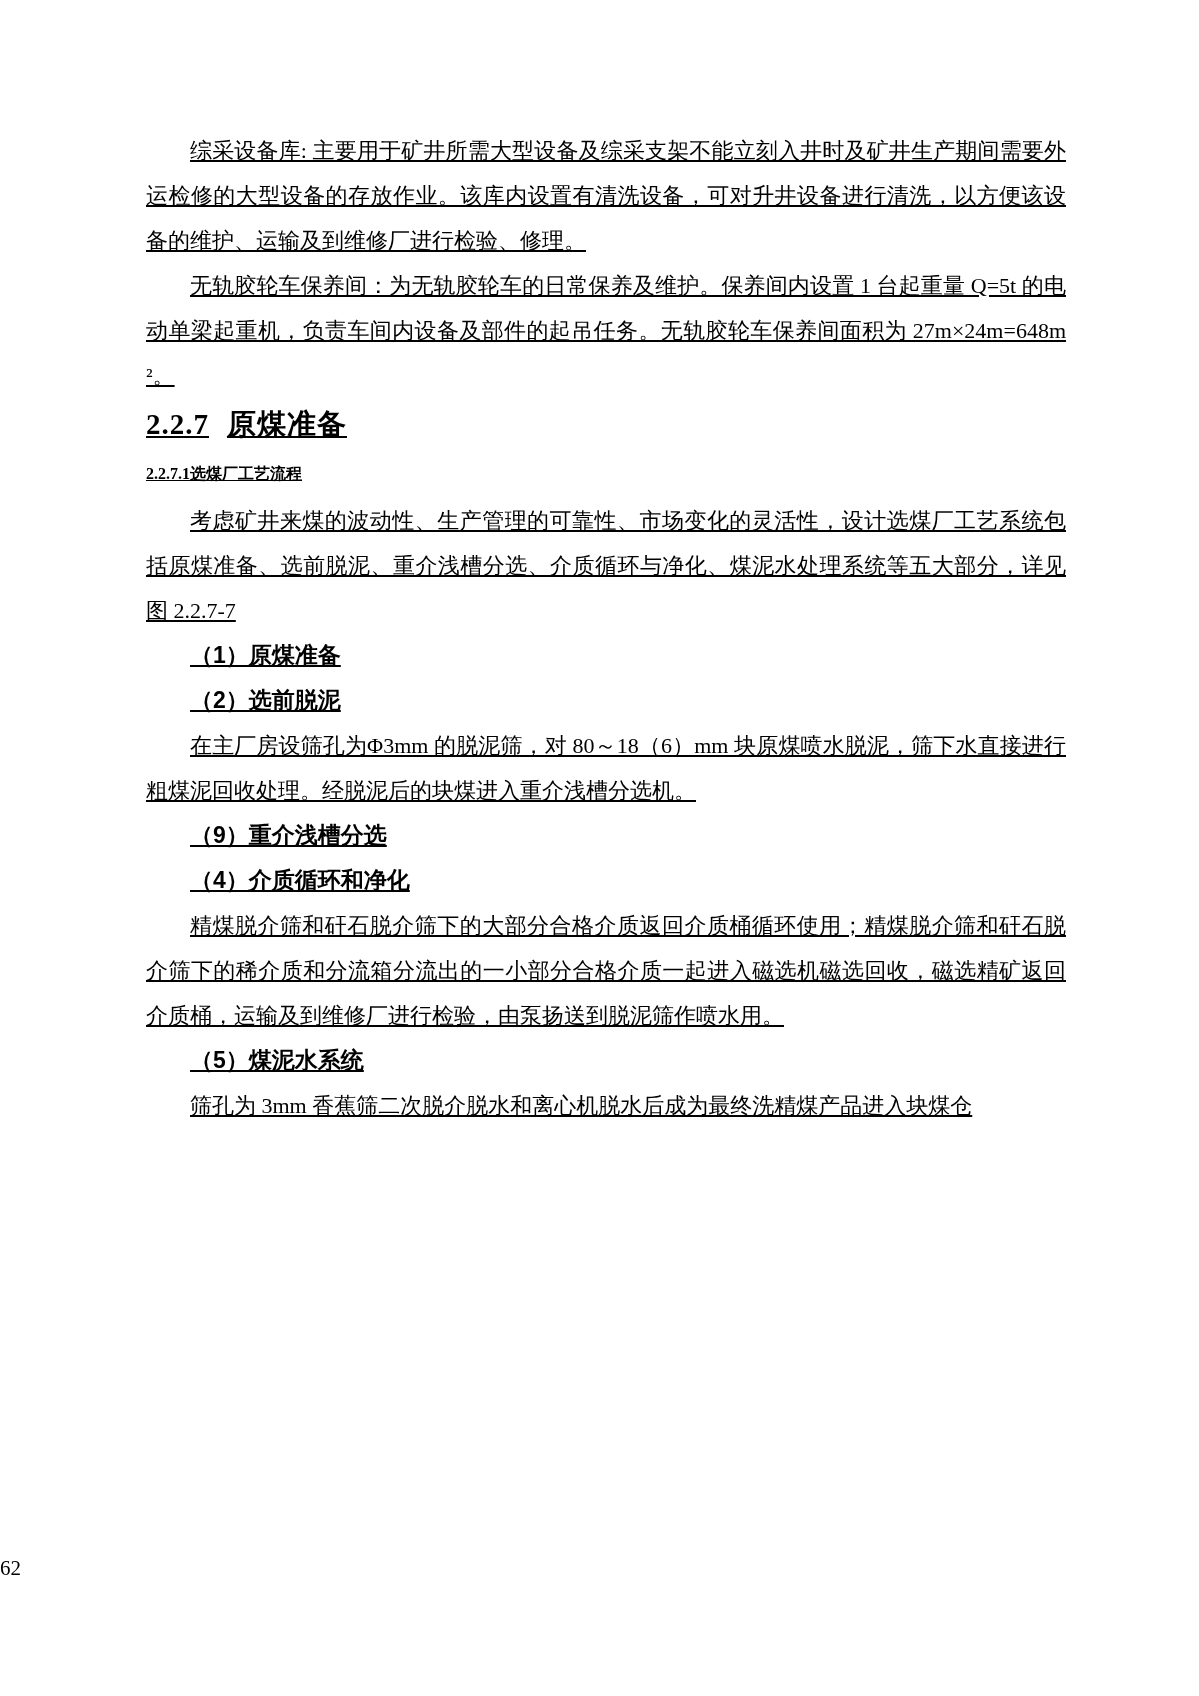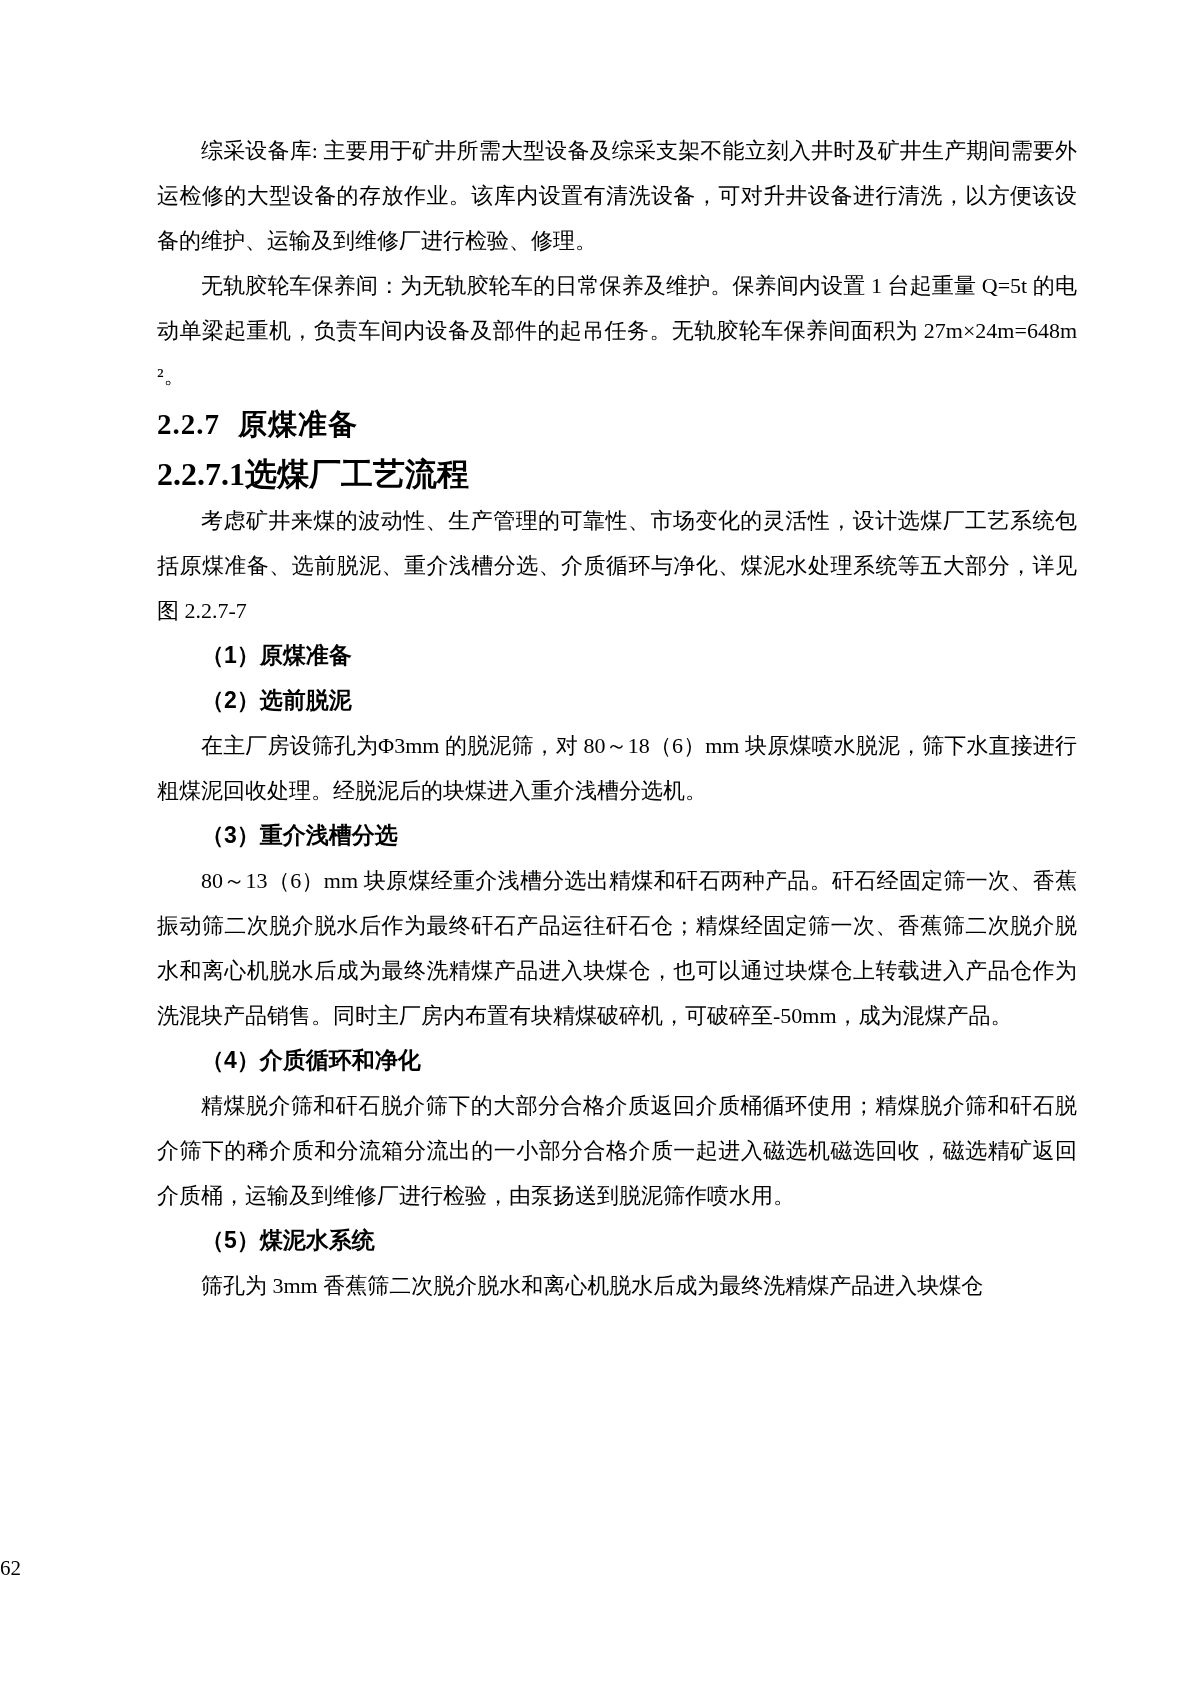--- a/index.html
+++ b/index.html
@@ -11,23 +11,24 @@
     position: relative;
     width: 1199px;
     height: 1696px;
     background: #ffffff;
     color: #000000;
     font-family: "Liberation Serif", "DejaVu Serif", serif;
     overflow: hidden;
   }
   .content {
     position: absolute;
-    left: 157px;
+    left: 146px;
     top: 128px;
     width: 920px;
+    text-decoration: underline;
   }
   p.body {
     margin: 0;
     font-size: 22px;
     line-height: 45px;
     text-align: justify;
     text-justify: inter-ideograph;
     text-indent: 2em;
     word-break: break-all;
   }
@@ -40,21 +41,21 @@
   }
   h1.sec .sec-num {
     font-family: "Liberation Serif", "DejaVu Serif", serif;
     margin-right: 18px;
   }
   h1.sec .sec-title {
     font-family: "Liberation Sans", "DejaVu Sans", sans-serif;
   }
   h2.subsec {
     margin: 0;
-    font-size: 32px;
+    font-size: 16px;
     line-height: 48px;
     font-weight: bold;
   }
   h2.subsec .sec-num {
     font-family: "Liberation Serif", "DejaVu Serif", serif;
   }
   h2.subsec .sec-title {
     font-family: "Liberation Sans", "DejaVu Sans", sans-serif;
   }
   h3.item {
@@ -97,23 +98,22 @@
 
     <p class="body">考虑矿井来煤的波动性、生产管理的可靠性、市场变化的灵活性，设计选煤厂工艺系统包括原煤准备、选前脱泥、重介浅槽分选、介质循环与净化、煤泥水处理系统等五大部分，详见图 2.2.7-7</p>
 
     <h3 class="item">（1）原煤准备</h3>
 
 
     <h3 class="item">（2）选前脱泥</h3>
 
     <p class="body">在主厂房设筛孔为Φ3mm 的脱泥筛，对 80～18（6）mm 块原煤喷水脱泥，筛下水直接进行粗煤泥回收处理。经脱泥后的块煤进入重介浅槽分选机。</p>
 
-    <h3 class="item">（3）重介浅槽分选</h3>
+    <h3 class="item">（9）重介浅槽分选</h3>
 
-    <p class="body">80～13（6）mm 块原煤经重介浅槽分选出精煤和矸石两种产品。矸石经固定筛一次、香蕉振动筛二次脱介脱水后作为最终矸石产品运往矸石仓；精煤经固定筛一次、香蕉筛二次脱介脱水和离心机脱水后成为最终洗精煤产品进入块煤仓，也可以通过块煤仓上转载进入产品仓作为洗混块产品销售。同时主厂房内布置有块精煤破碎机，可破碎至-50mm，成为混煤产品。</p>
 
     <h3 class="item">（4）介质循环和净化</h3>
 
     <p class="body">精煤脱介筛和矸石脱介筛下的大部分合格介质返回介质桶循环使用；精煤脱介筛和矸石脱介筛下的稀介质和分流箱分流出的一小部分合格介质一起进入磁选机磁选回收，磁选精矿返回介质桶，运输及到维修厂进行检验，由泵扬送到脱泥筛作喷水用。</p>
 
     <h3 class="item">（5）煤泥水系统</h3>
 
     <p class="body">筛孔为 3mm 香蕉筛二次脱介脱水和离心机脱水后成为最终洗精煤产品进入块煤仓</p>
 
   </div>

